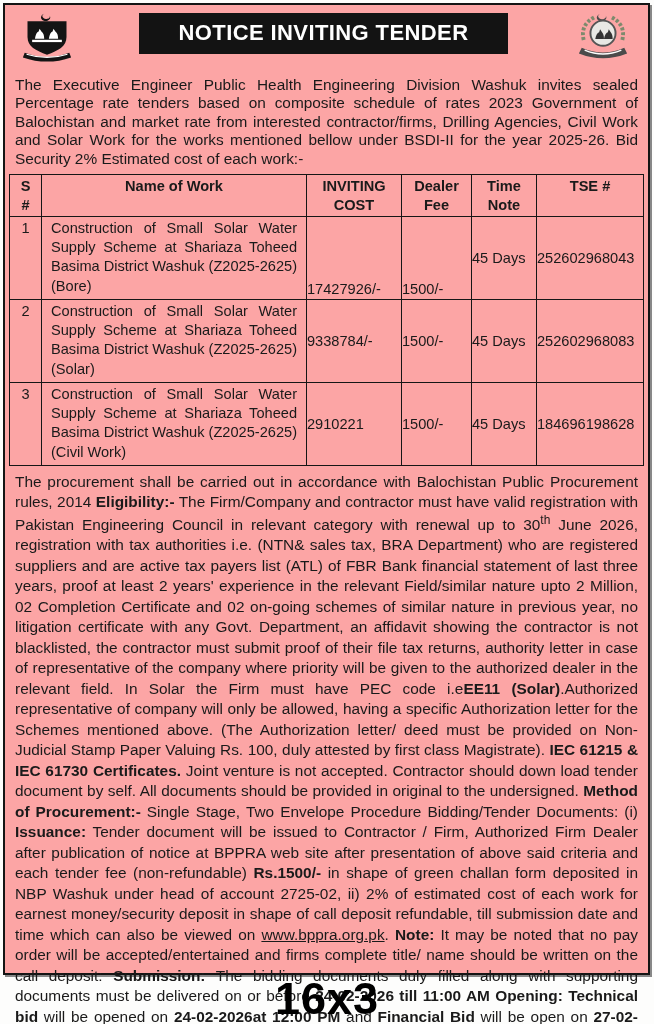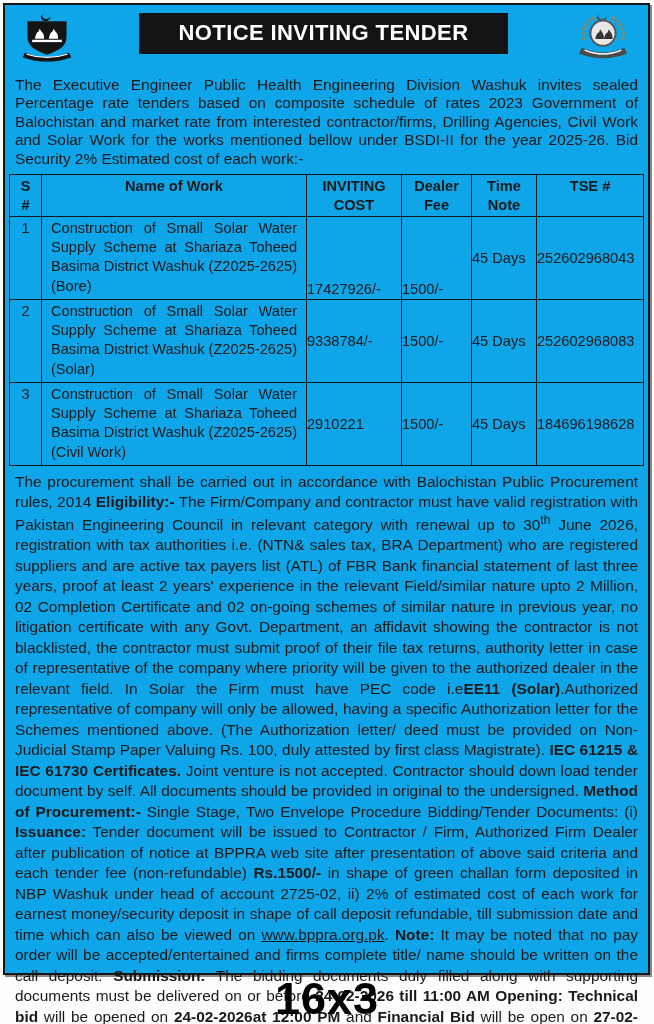--- a/index.html
+++ b/index.html
@@ -1,20 +1,20 @@
 <!DOCTYPE html>
 <html><head>
 <meta charset="utf-8">
 <style>
   * { margin: 0; padding: 0; box-sizing: border-box; }
   html, body { width: 654px; height: 1024px; background: #fdfdfc; overflow: hidden; }
   body { font-family: "Liberation Sans", sans-serif; color: #1a1a1a; }
 
   .notice { margin: 3px 4px 0 3px; border: 2px solid #141414; box-shadow: 2px 2px 0 rgba(20,20,20,.5);
-            background: #0ea5e9; height: 972px; display: flex; flex-direction: column; }
+            background: #fca5a5; height: 972px; display: flex; flex-direction: column; }
 
   
   .hdr { display: flex; align-items: flex-start; justify-content: space-between; padding: 6px 14px 2px; }
   .crest { flex: none; }
   .title-box { background: #131313; color: #fff; margin-top: 2px; padding: 7px 40px 8px;
                font-size: 22px; font-weight: 700; letter-spacing: .4px; white-space: nowrap; }
 
   
   .intro { padding: 3px 10px 5px; font-size: 15.4px; line-height: 1.2; text-align: justify; font-weight: 400; }
 

